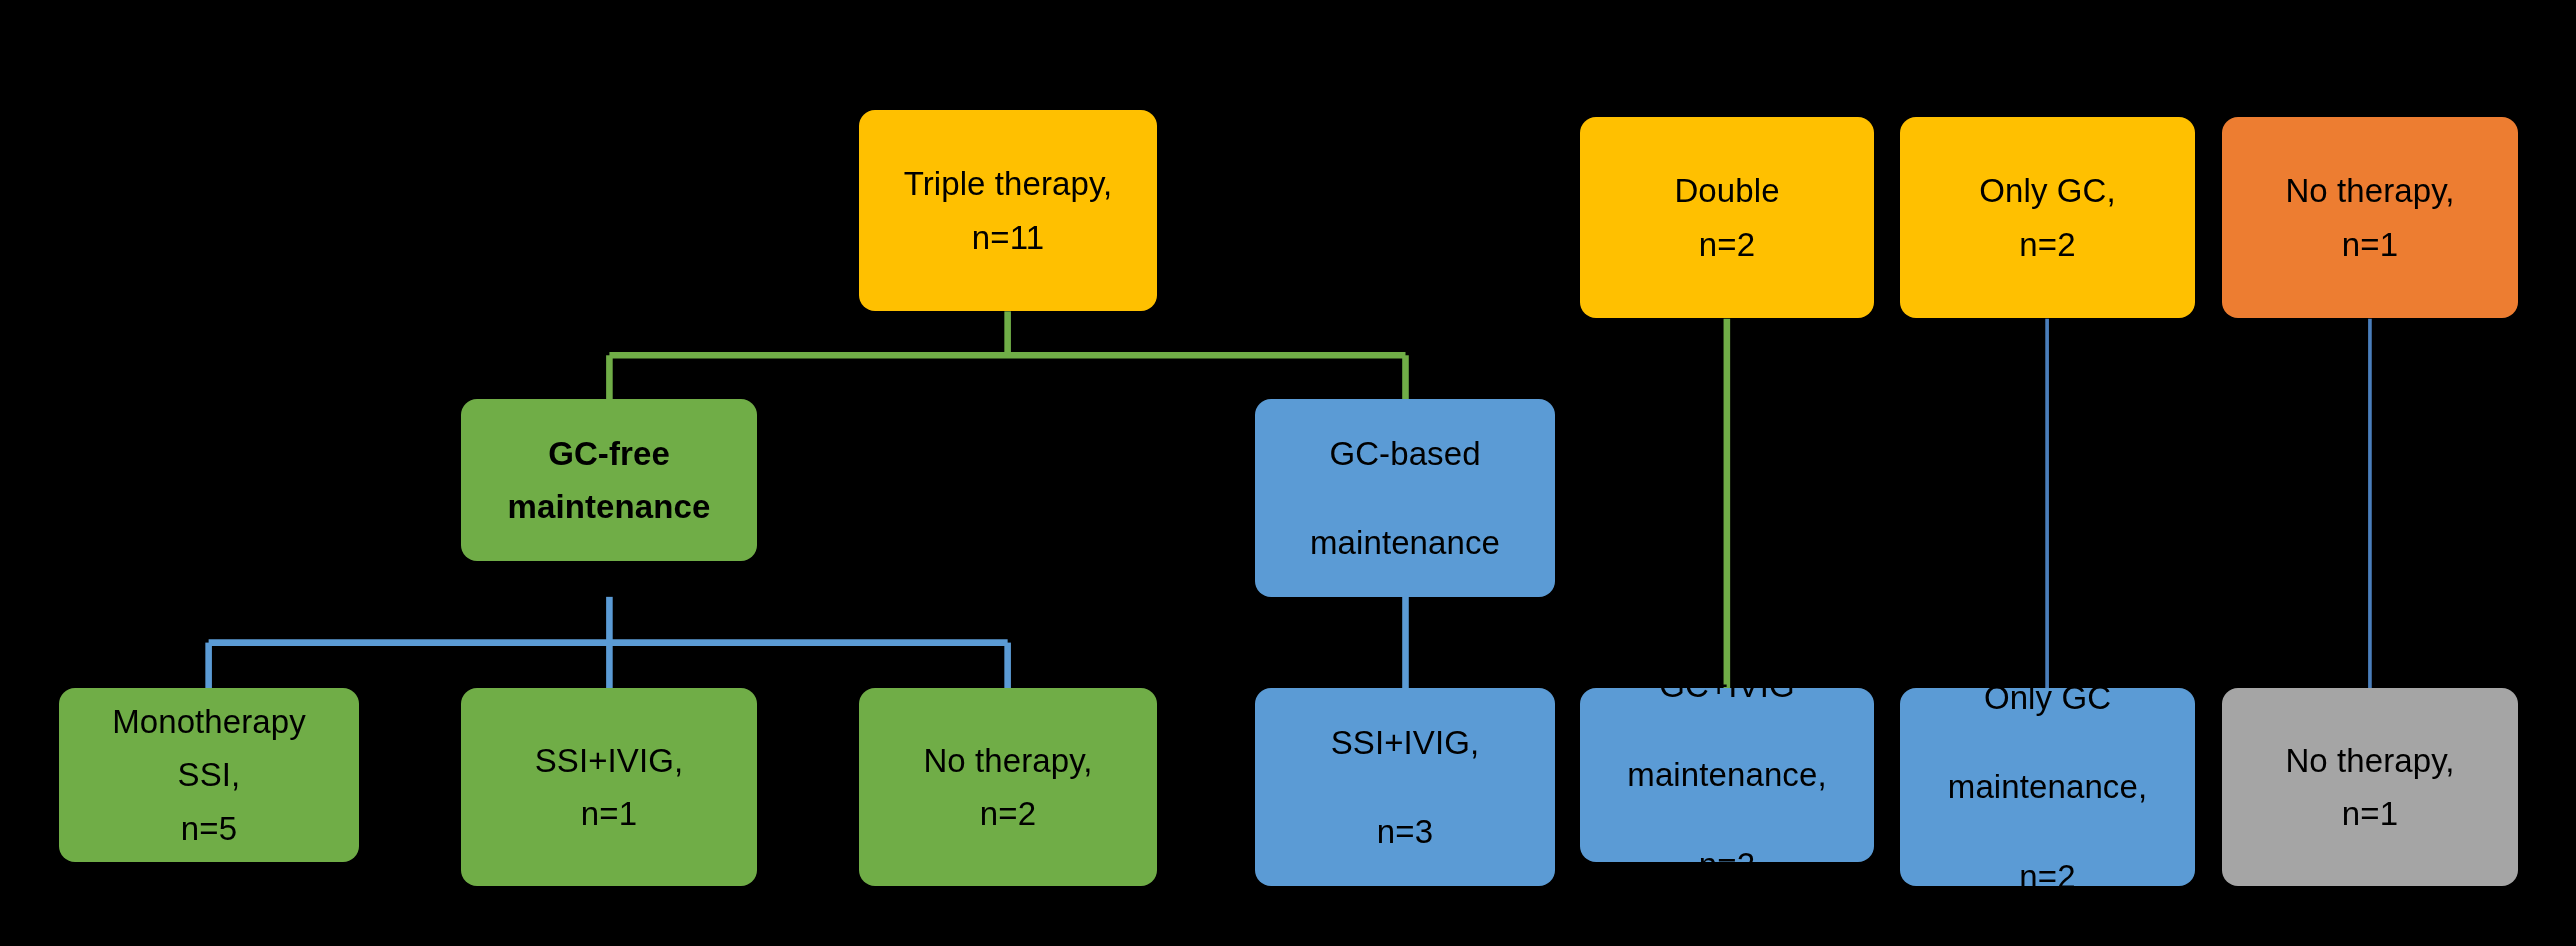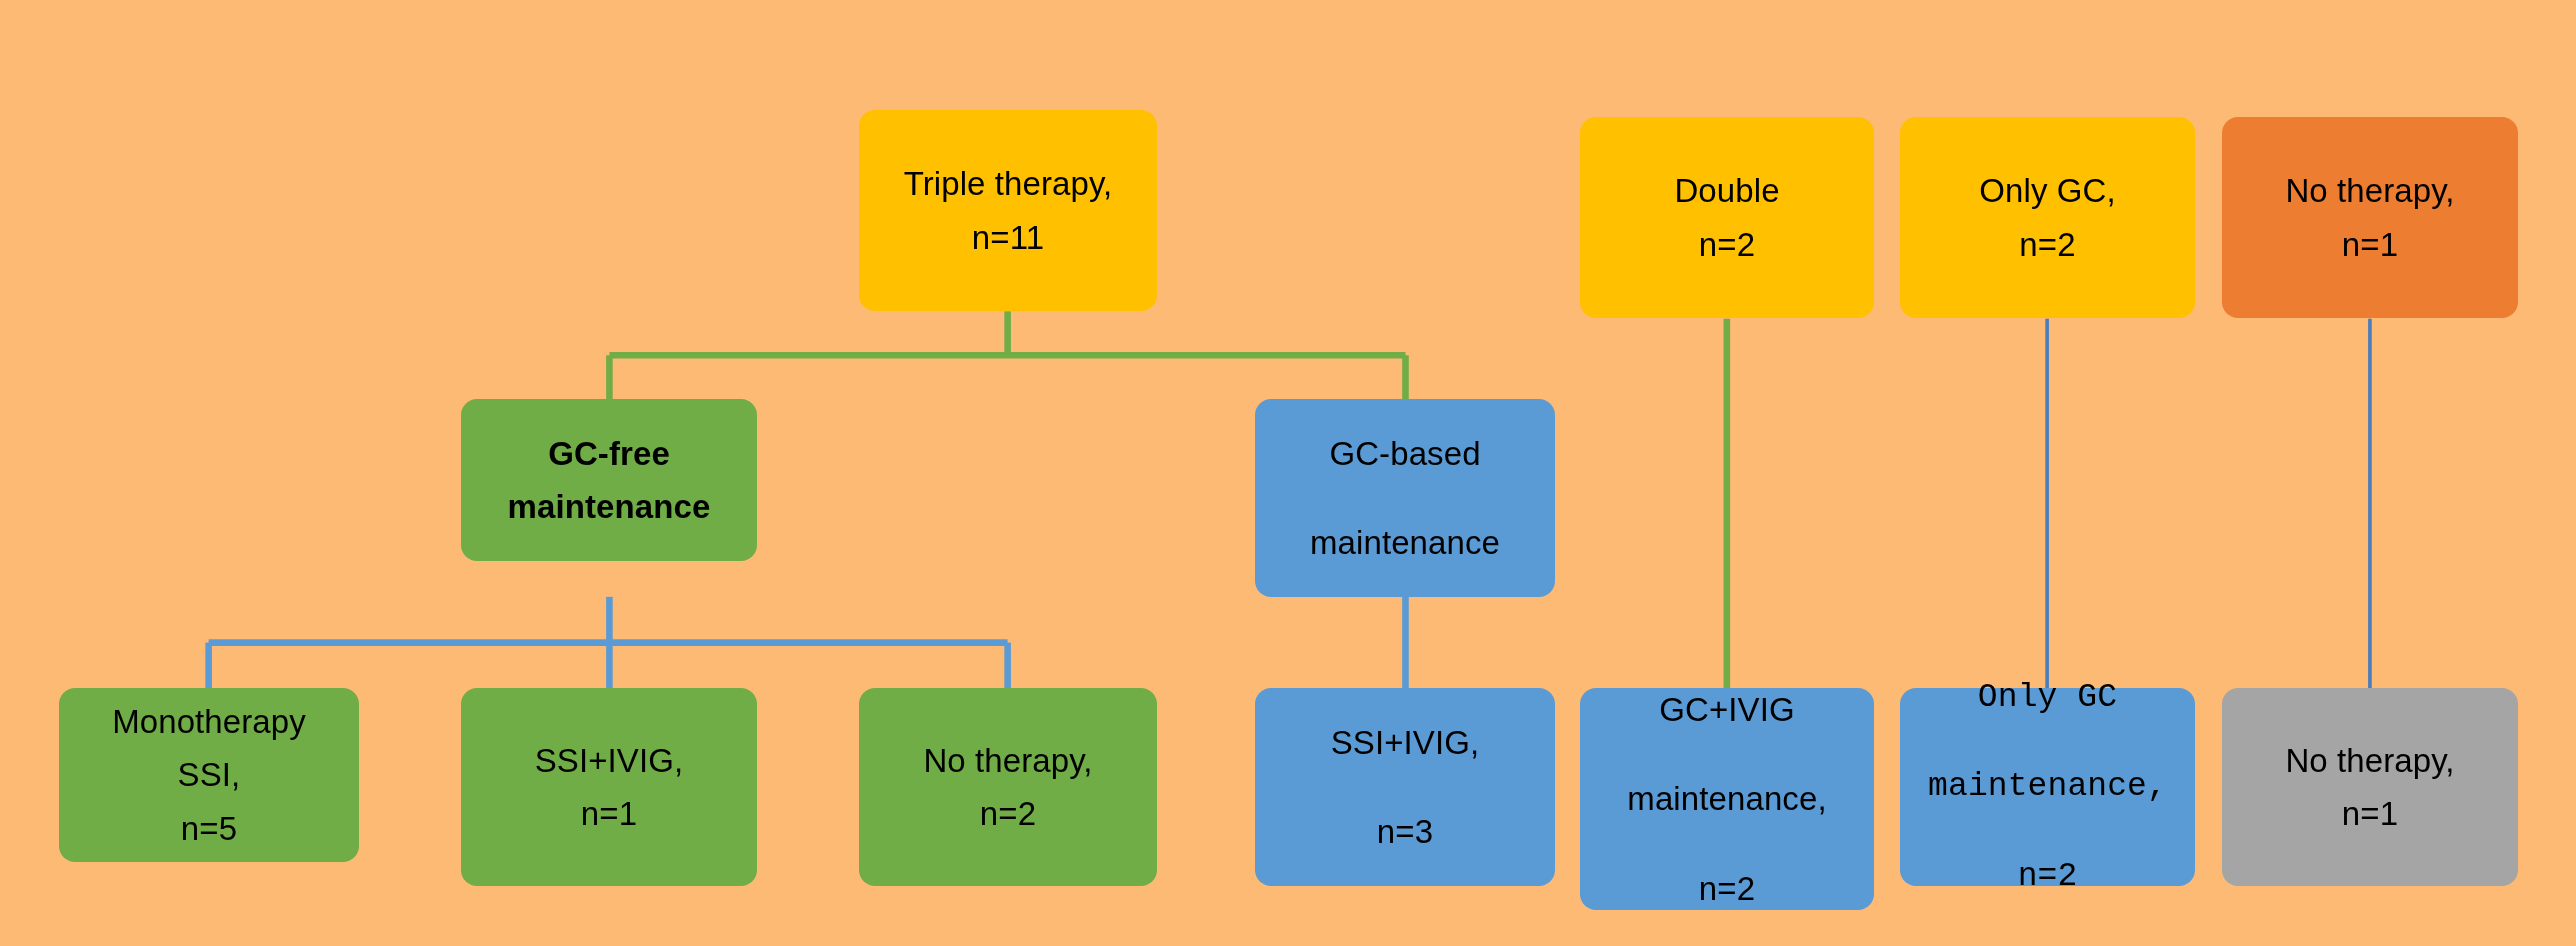--- a/index.html
+++ b/index.html
@@ -8,21 +8,21 @@
     padding: 0;
     background: #ffffff;
   }
   body {
     font-family: "Liberation Sans", sans-serif;
   }
   #stage {
     position: relative;
     width: 2576px;
     height: 947px;
-    background: #fdba74;
+    background: #000000;
     overflow: hidden;
   }
   #connector-layer {
     position: absolute;
     left: 0;
     top: 0;
     width: 2576px;
     height: 947px;
     pointer-events: none;
   }
@@ -122,26 +122,26 @@
         <span class="line">n=1</span>
       </div>
       <div class="node fill-green" style="left: 859px; top: 688px; width: 298px; height: 198px;">
         <span class="line">No therapy,</span>
         <span class="line">n=2</span>
       </div>
       <div class="node fill-blue" style="left: 1255px; top: 688px; width: 300px; height: 198px;">
         <span class="line">SSI+IVIG,</span>
         <span class="line">n=3</span>
       </div>
-      <div class="node fill-blue" style="left: 1580px; top: 688px; width: 294px; height: 222px;">
+      <div class="node fill-blue" style="left: 1580px; top: 688px; width: 294px; height: 174px;">
         <span class="line">GC+IVIG</span>
         <span class="line">maintenance,</span>
         <span class="line">n=2</span>
       </div>
-      <div class="node fill-blue" style="left: 1900px; top: 688px; width: 295px; height: 198px; font-family: Liberation Mono, monospace;">
+      <div class="node fill-blue" style="left: 1900px; top: 688px; width: 295px; height: 198px;">
         <span class="line">Only GC</span>
         <span class="line">maintenance,</span>
         <span class="line">n=2</span>
       </div>
       <div class="node fill-gray" style="left: 2222px; top: 688px; width: 296px; height: 198px;">
         <span class="line">No therapy,</span>
         <span class="line">n=1</span>
       </div>
     </div>
 

